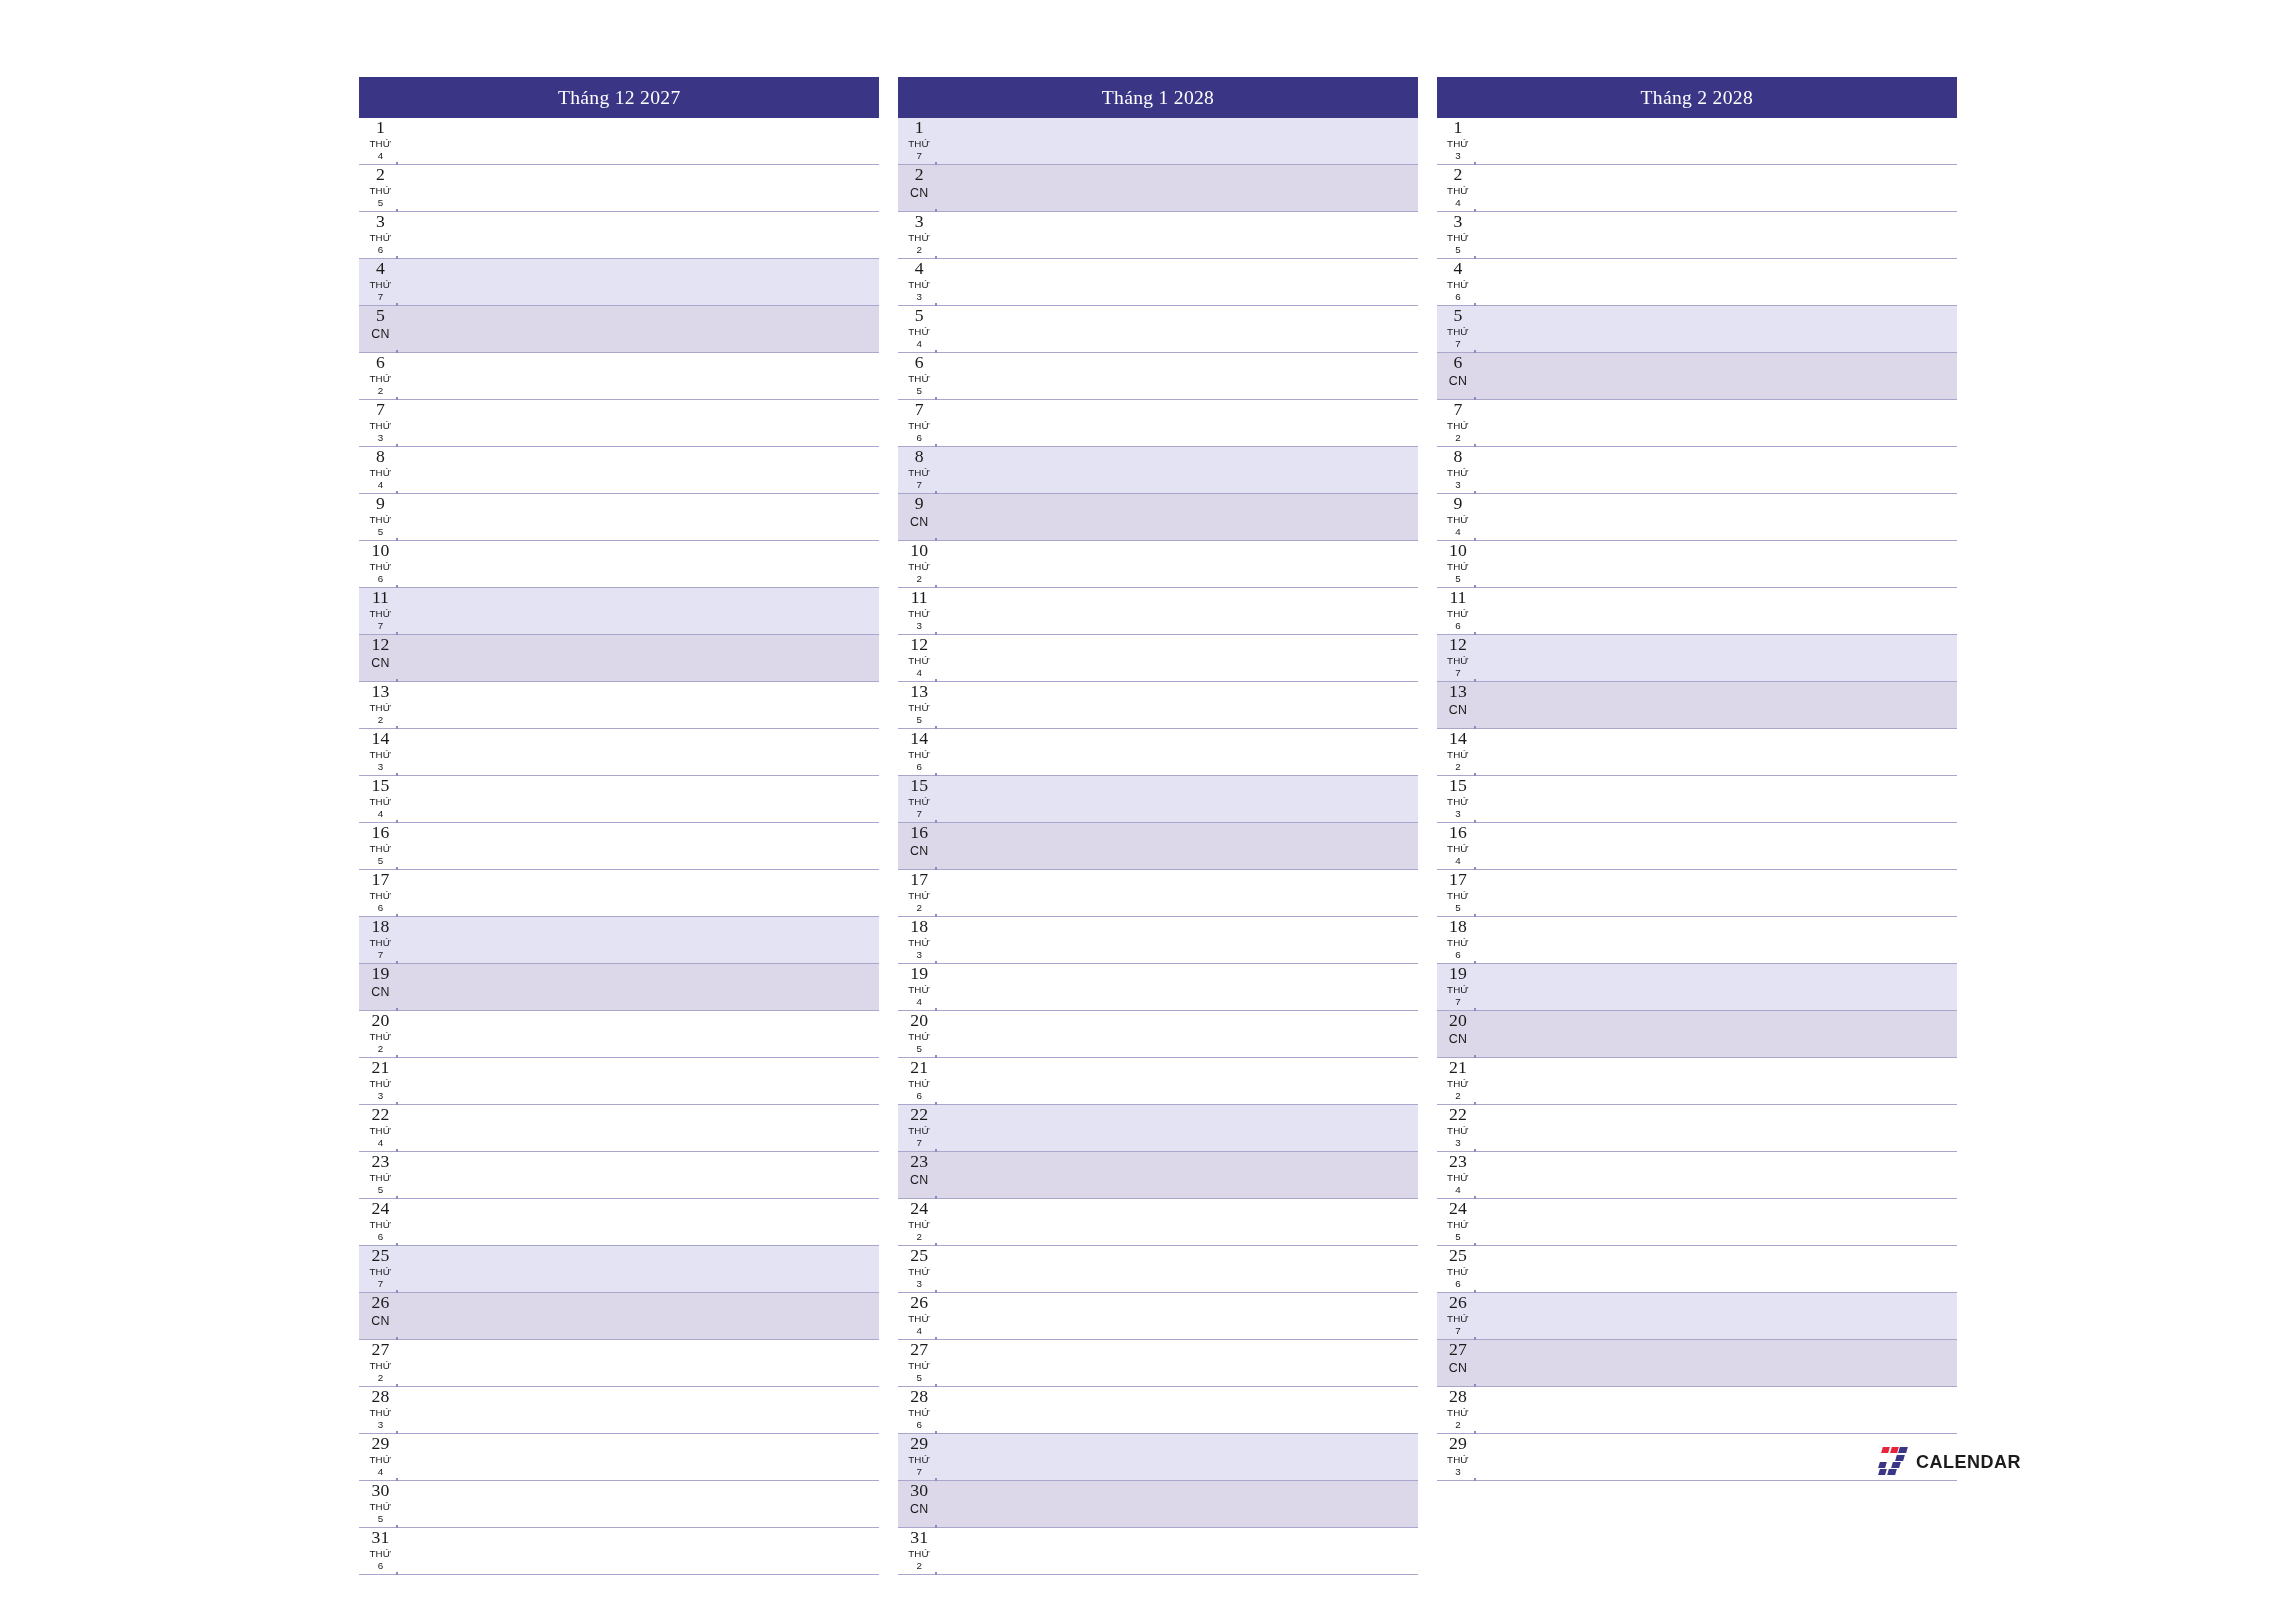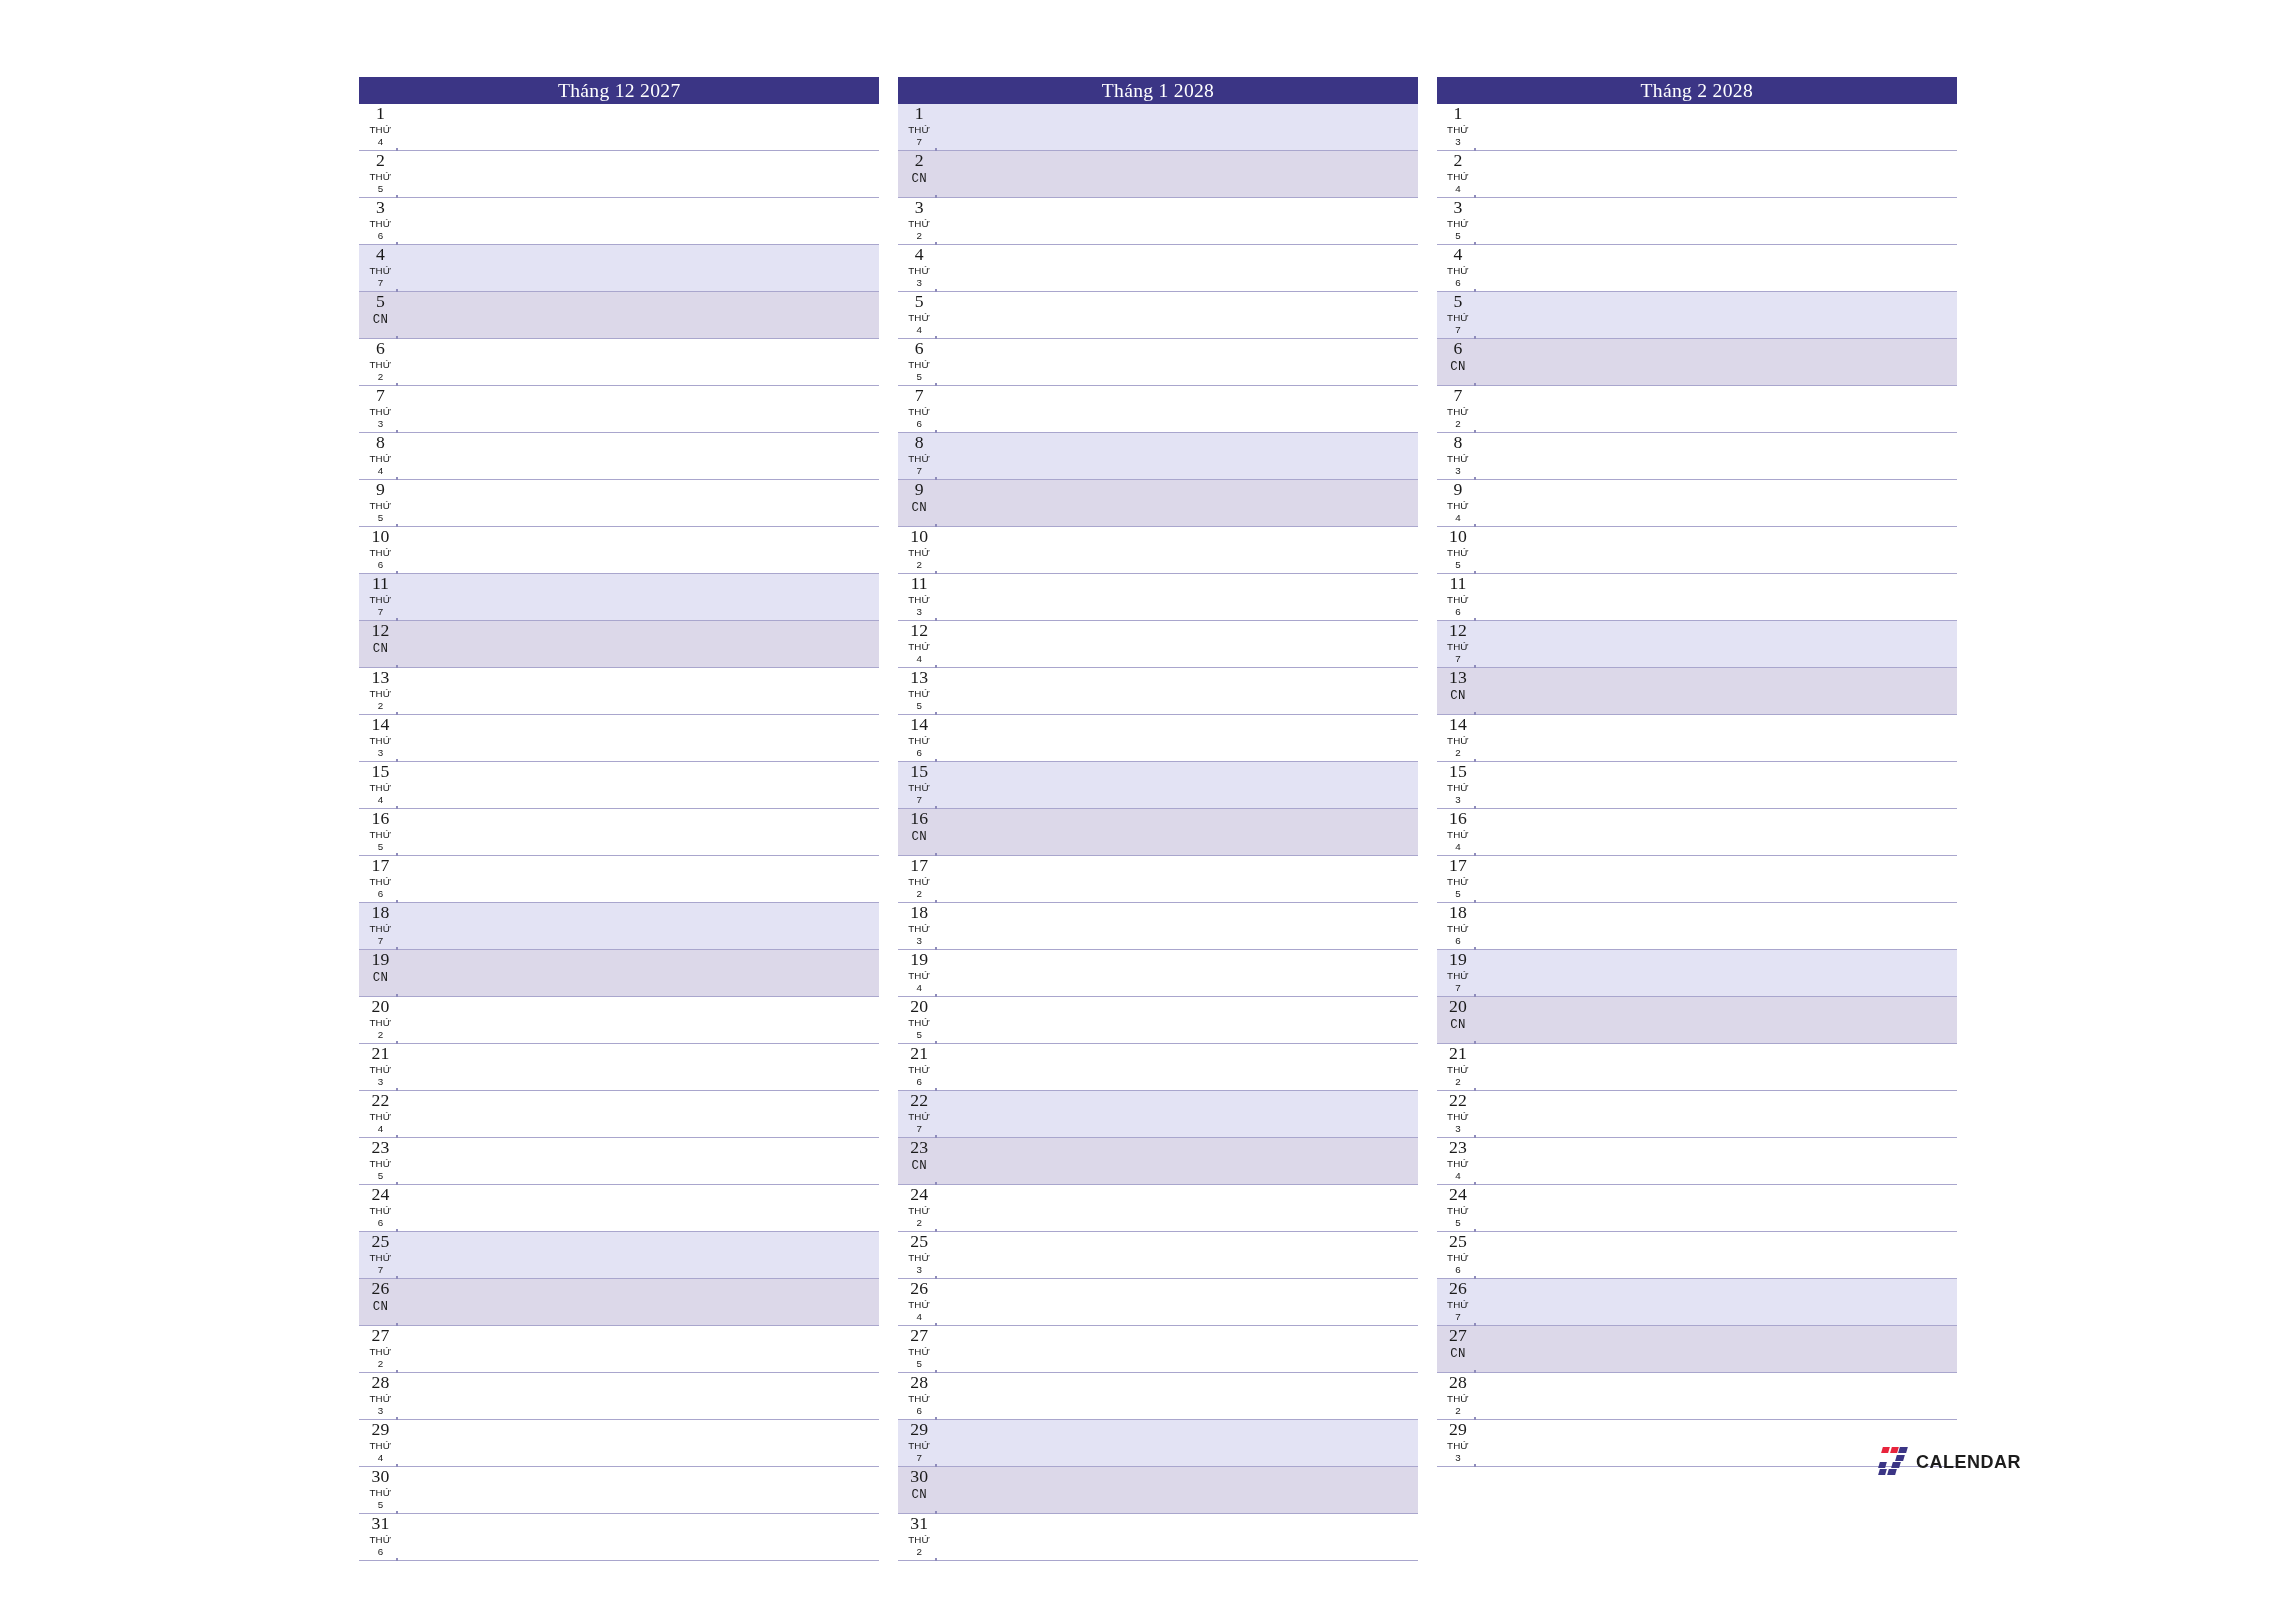--- a/index.html
+++ b/index.html
@@ -23,21 +23,21 @@
     width: 1598px;
     display: flex;
     gap: 18.3px;
     align-items: flex-start;
   }
   .month-col {
     flex: 1 1 0;
     min-width: 0;
   }
   .month-header {
-    height: 27px;
+    height: 41px;
     background: #3b3585;
     color: #ffffff;
     display: flex;
     align-items: center;
     justify-content: center;
     font-family: "Liberation Serif", serif;
     font-size: 19.6px;
     font-weight: 400;
     letter-spacing: 0.3px;
     white-space: nowrap;
@@ -87,21 +87,21 @@
     letter-spacing: 0.1px;
   }
   .dow-num {
     font-family: "Liberation Sans", sans-serif;
     font-size: 9.8px;
     color: #1a1a1a;
     text-align: center;
     margin-top: 2px;
   }
   .dow-cn {
-    font-family: Liberation Mono, monospace;
+    font-family: Liberation Sans, sans-serif;
     font-size: 12.4px;
     color: #1a1a1a;
     text-align: center;
     margin-top: 3.3px;
     letter-spacing: 0.3px;
   }
   .write-area { position: absolute; left: 39px; top: 0; right: 0; height: 100%; }
 
   
   #logo {

